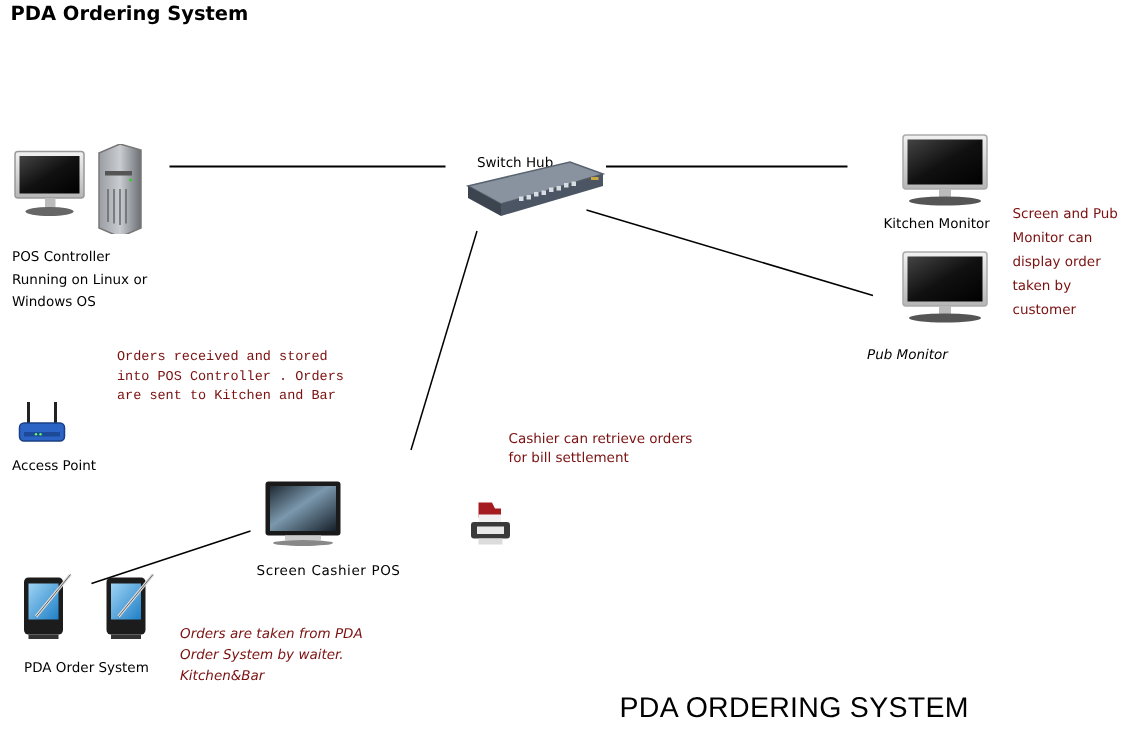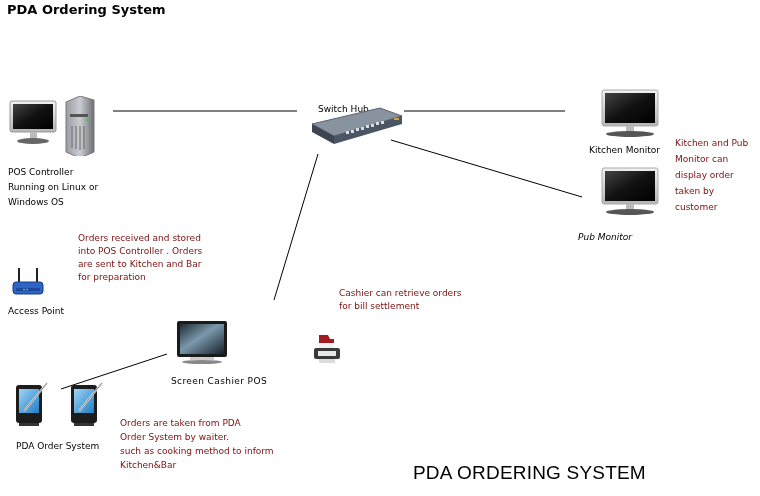--- a/index.html
+++ b/index.html
@@ -99,32 +99,31 @@
   <svg width="62" height="50">
     <rect x="2" y="2" width="56" height="36" rx="2" fill="url(#bez)" stroke="#aaa"></rect>
     <rect x="5" y="5" width="50" height="30" fill="url(#scr)"></rect>
     <rect x="26" y="38" width="8" height="6" fill="#bbb"></rect>
     <ellipse cx="30" cy="46" rx="24" ry="3" fill="#555"></ellipse>
   </svg>
 </div>
 <div class="abs lbl" style="left:578px;top:230px;font-style:italic;">Pub Monitor</div>
 
 <div class="abs note" style="left:675px;top:135px;color:#7a1010;line-height:16px;">
-  <div>Kitchen and Pub</div>
+  <div>Screen and Pub</div>
   <div>Monitor can</div>
   <div>display order</div>
   <div>taken by</div>
   <div>customer</div>
 </div>
 
-<div class="abs note" style="left:78px;top:232px;color:#7a1010;">
+<div class="abs note" style="left:78px;top:232px;color:#7a1010;font-family:Liberation Mono, monospace;">
   <div>Orders received and stored</div>
   <div>into POS Controller . Orders</div>
   <div>are sent to Kitchen and Bar</div>
-  <div>for preparation</div>
 </div>
 
 <div class="abs icon" style="left:10px;top:266px;">
   <svg width="36" height="34">
     <rect x="8" y="2" width="2" height="16" fill="#222"></rect>
     <rect x="26" y="2" width="2" height="16" fill="#222"></rect>
     <rect x="3" y="16" width="30" height="12" rx="3" fill="#2b64c4" stroke="#1a3f85"></rect>
     <rect x="6" y="22" width="24" height="3" fill="#1d4a98"></rect>
     <circle cx="14" cy="23.5" r="0.8" fill="#6f6"></circle>
       <circle cx="17" cy="23.5" r="0.8" fill="#6f6"></circle>
@@ -183,20 +182,19 @@
   <svg width="36" height="46">
     <rect x="2" y="4" width="26" height="38" rx="3" fill="#1c1c1c"></rect>
     <rect x="5" y="8" width="20" height="24" fill="url(#pdas)"></rect>
     <rect x="5" y="42" width="20" height="3" fill="#333"></rect>
     <line x1="10" y1="30" x2="33" y2="2" stroke="#ddd" stroke-width="2"></line>
     <line x1="10" y1="30" x2="33" y2="2" stroke="#555" stroke-width="0.6"></line>
   </svg>
 </div>
 <div class="abs lbl" style="left:16px;top:439px;">PDA Order System</div>
 
-<div class="abs note" style="left:120px;top:416px;color:#7a1010;line-height:14px;">
+<div class="abs note" style="left:120px;top:416px;color:#7a1010;line-height:14px;font-style:italic;">
   <div>Orders are taken from PDA</div>
   <div>Order System by waiter.</div>
-  <div>such as cooking method to inform</div>
   <div>Kitchen&amp;Bar</div>
 </div>
 
 <div class="abs bigtitle">PDA ORDERING SYSTEM</div>
 
 </body></html>

